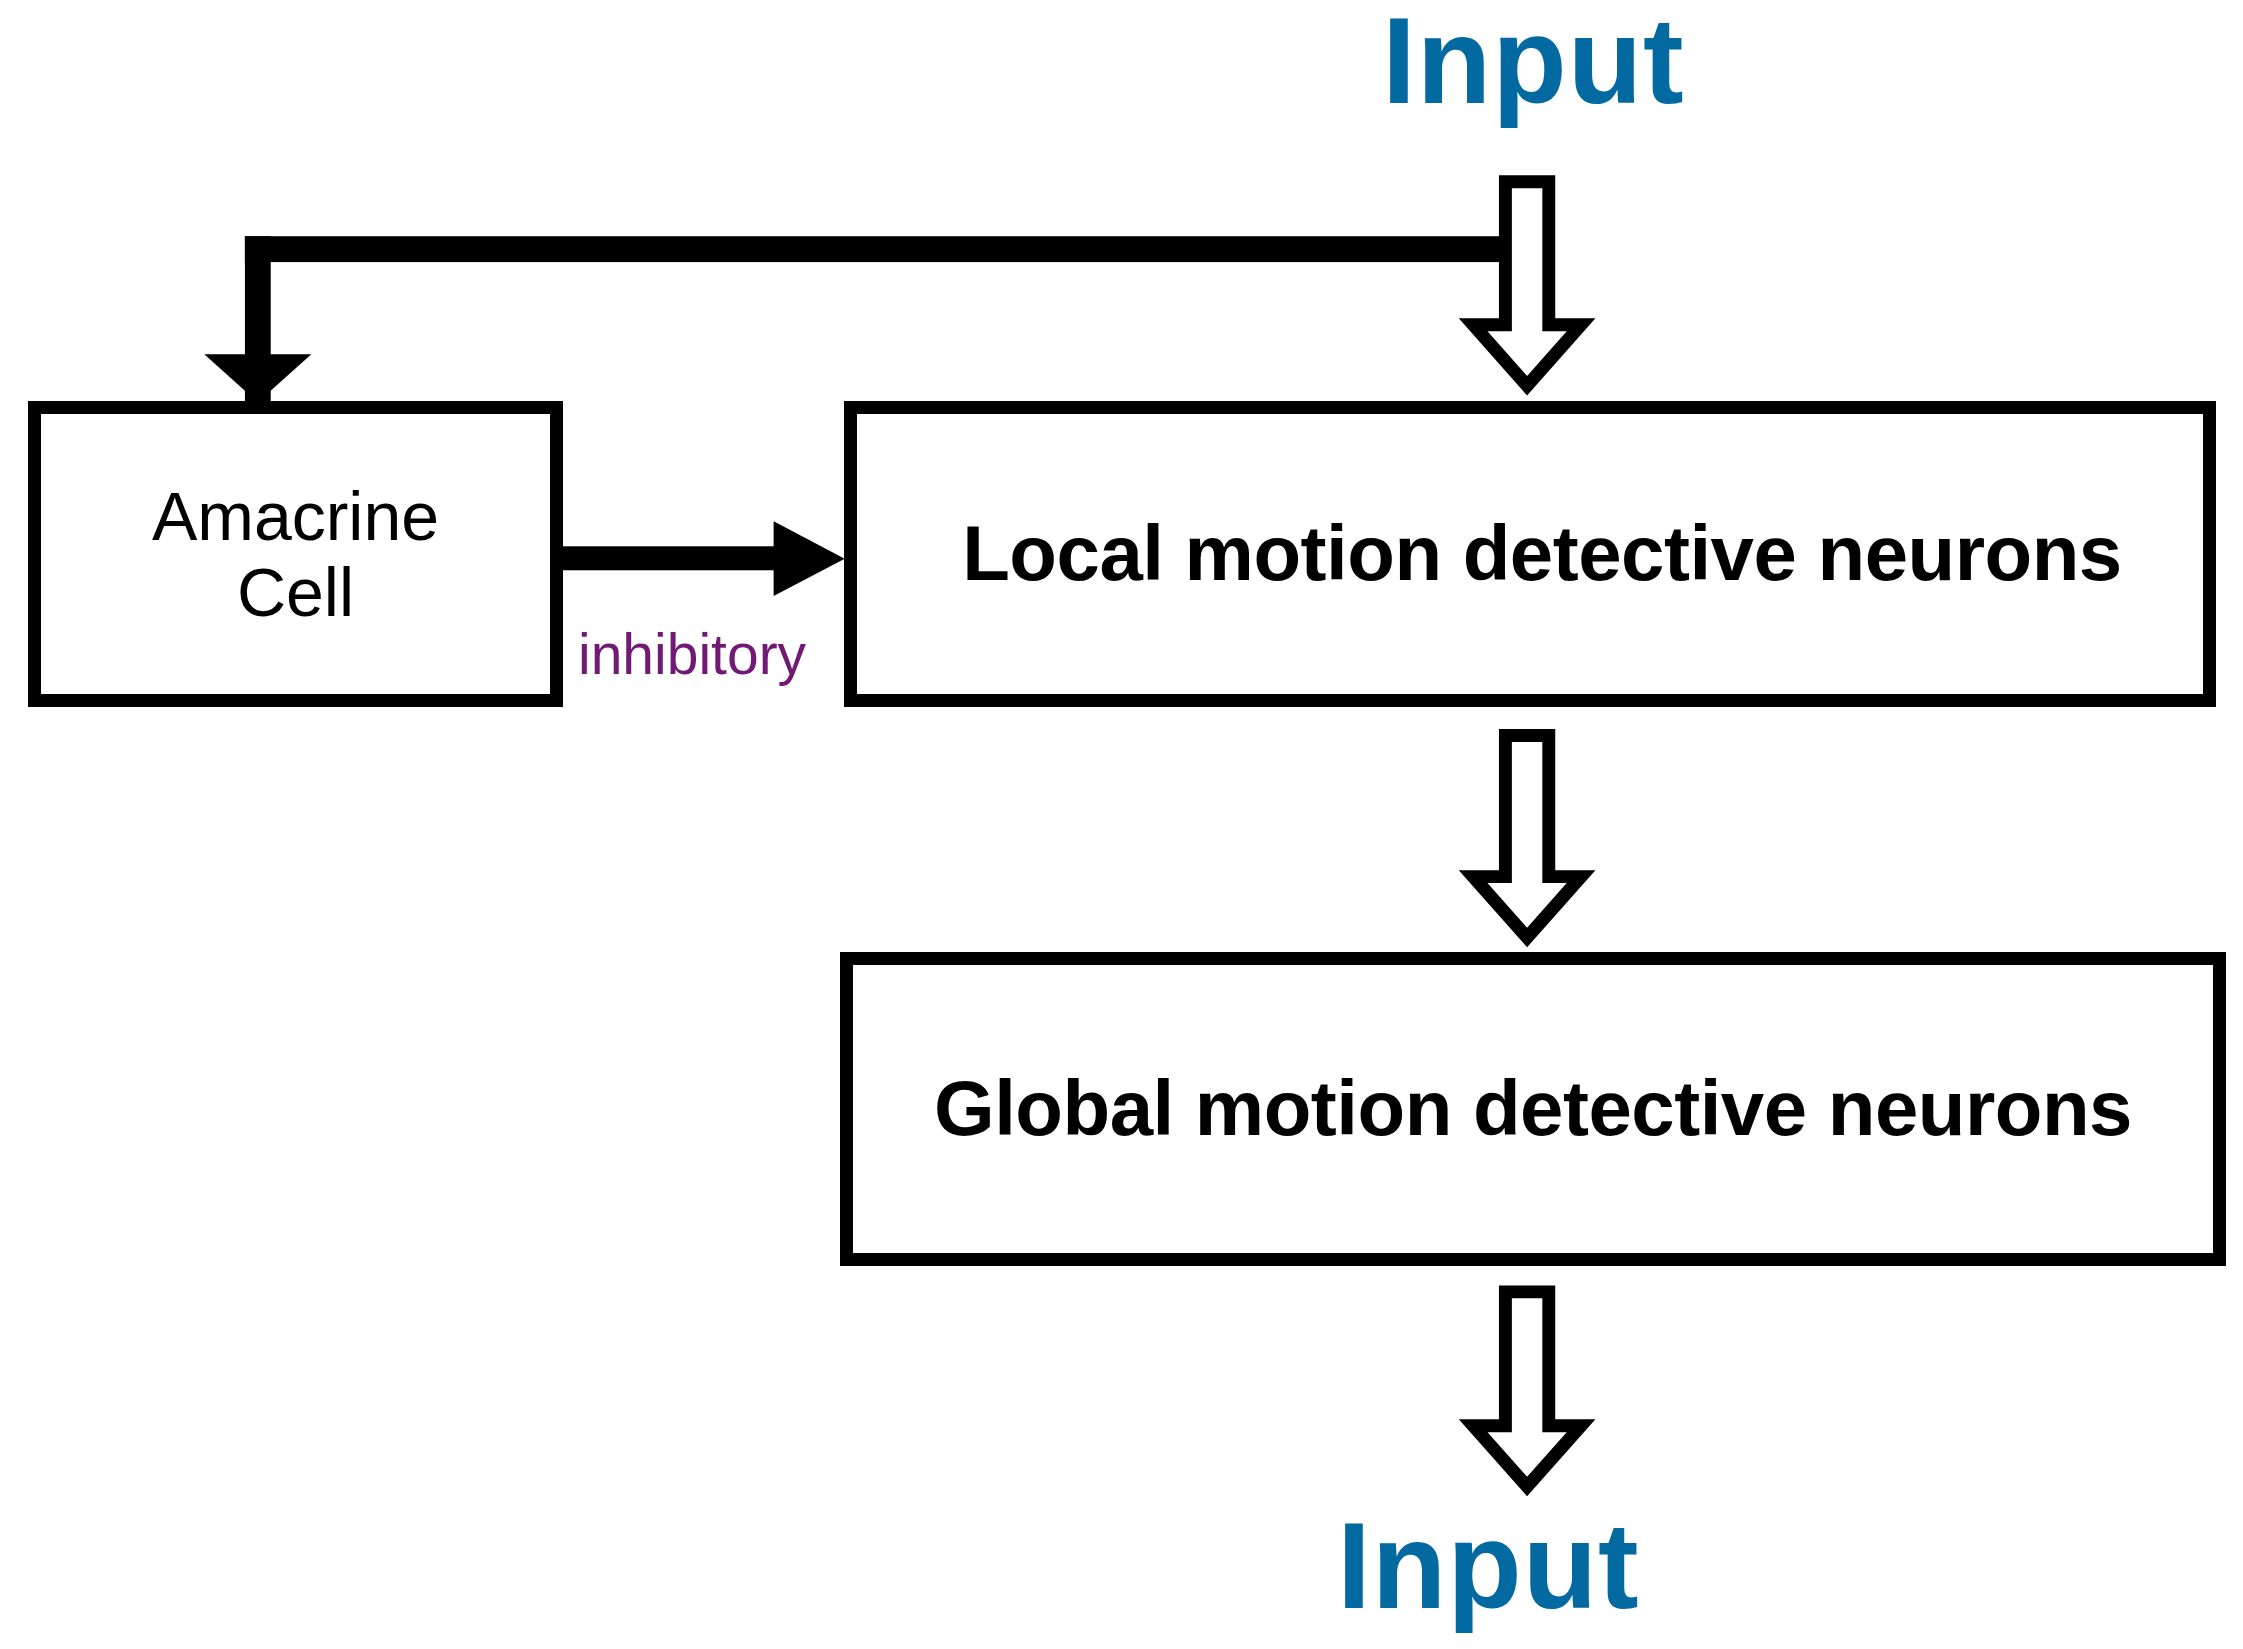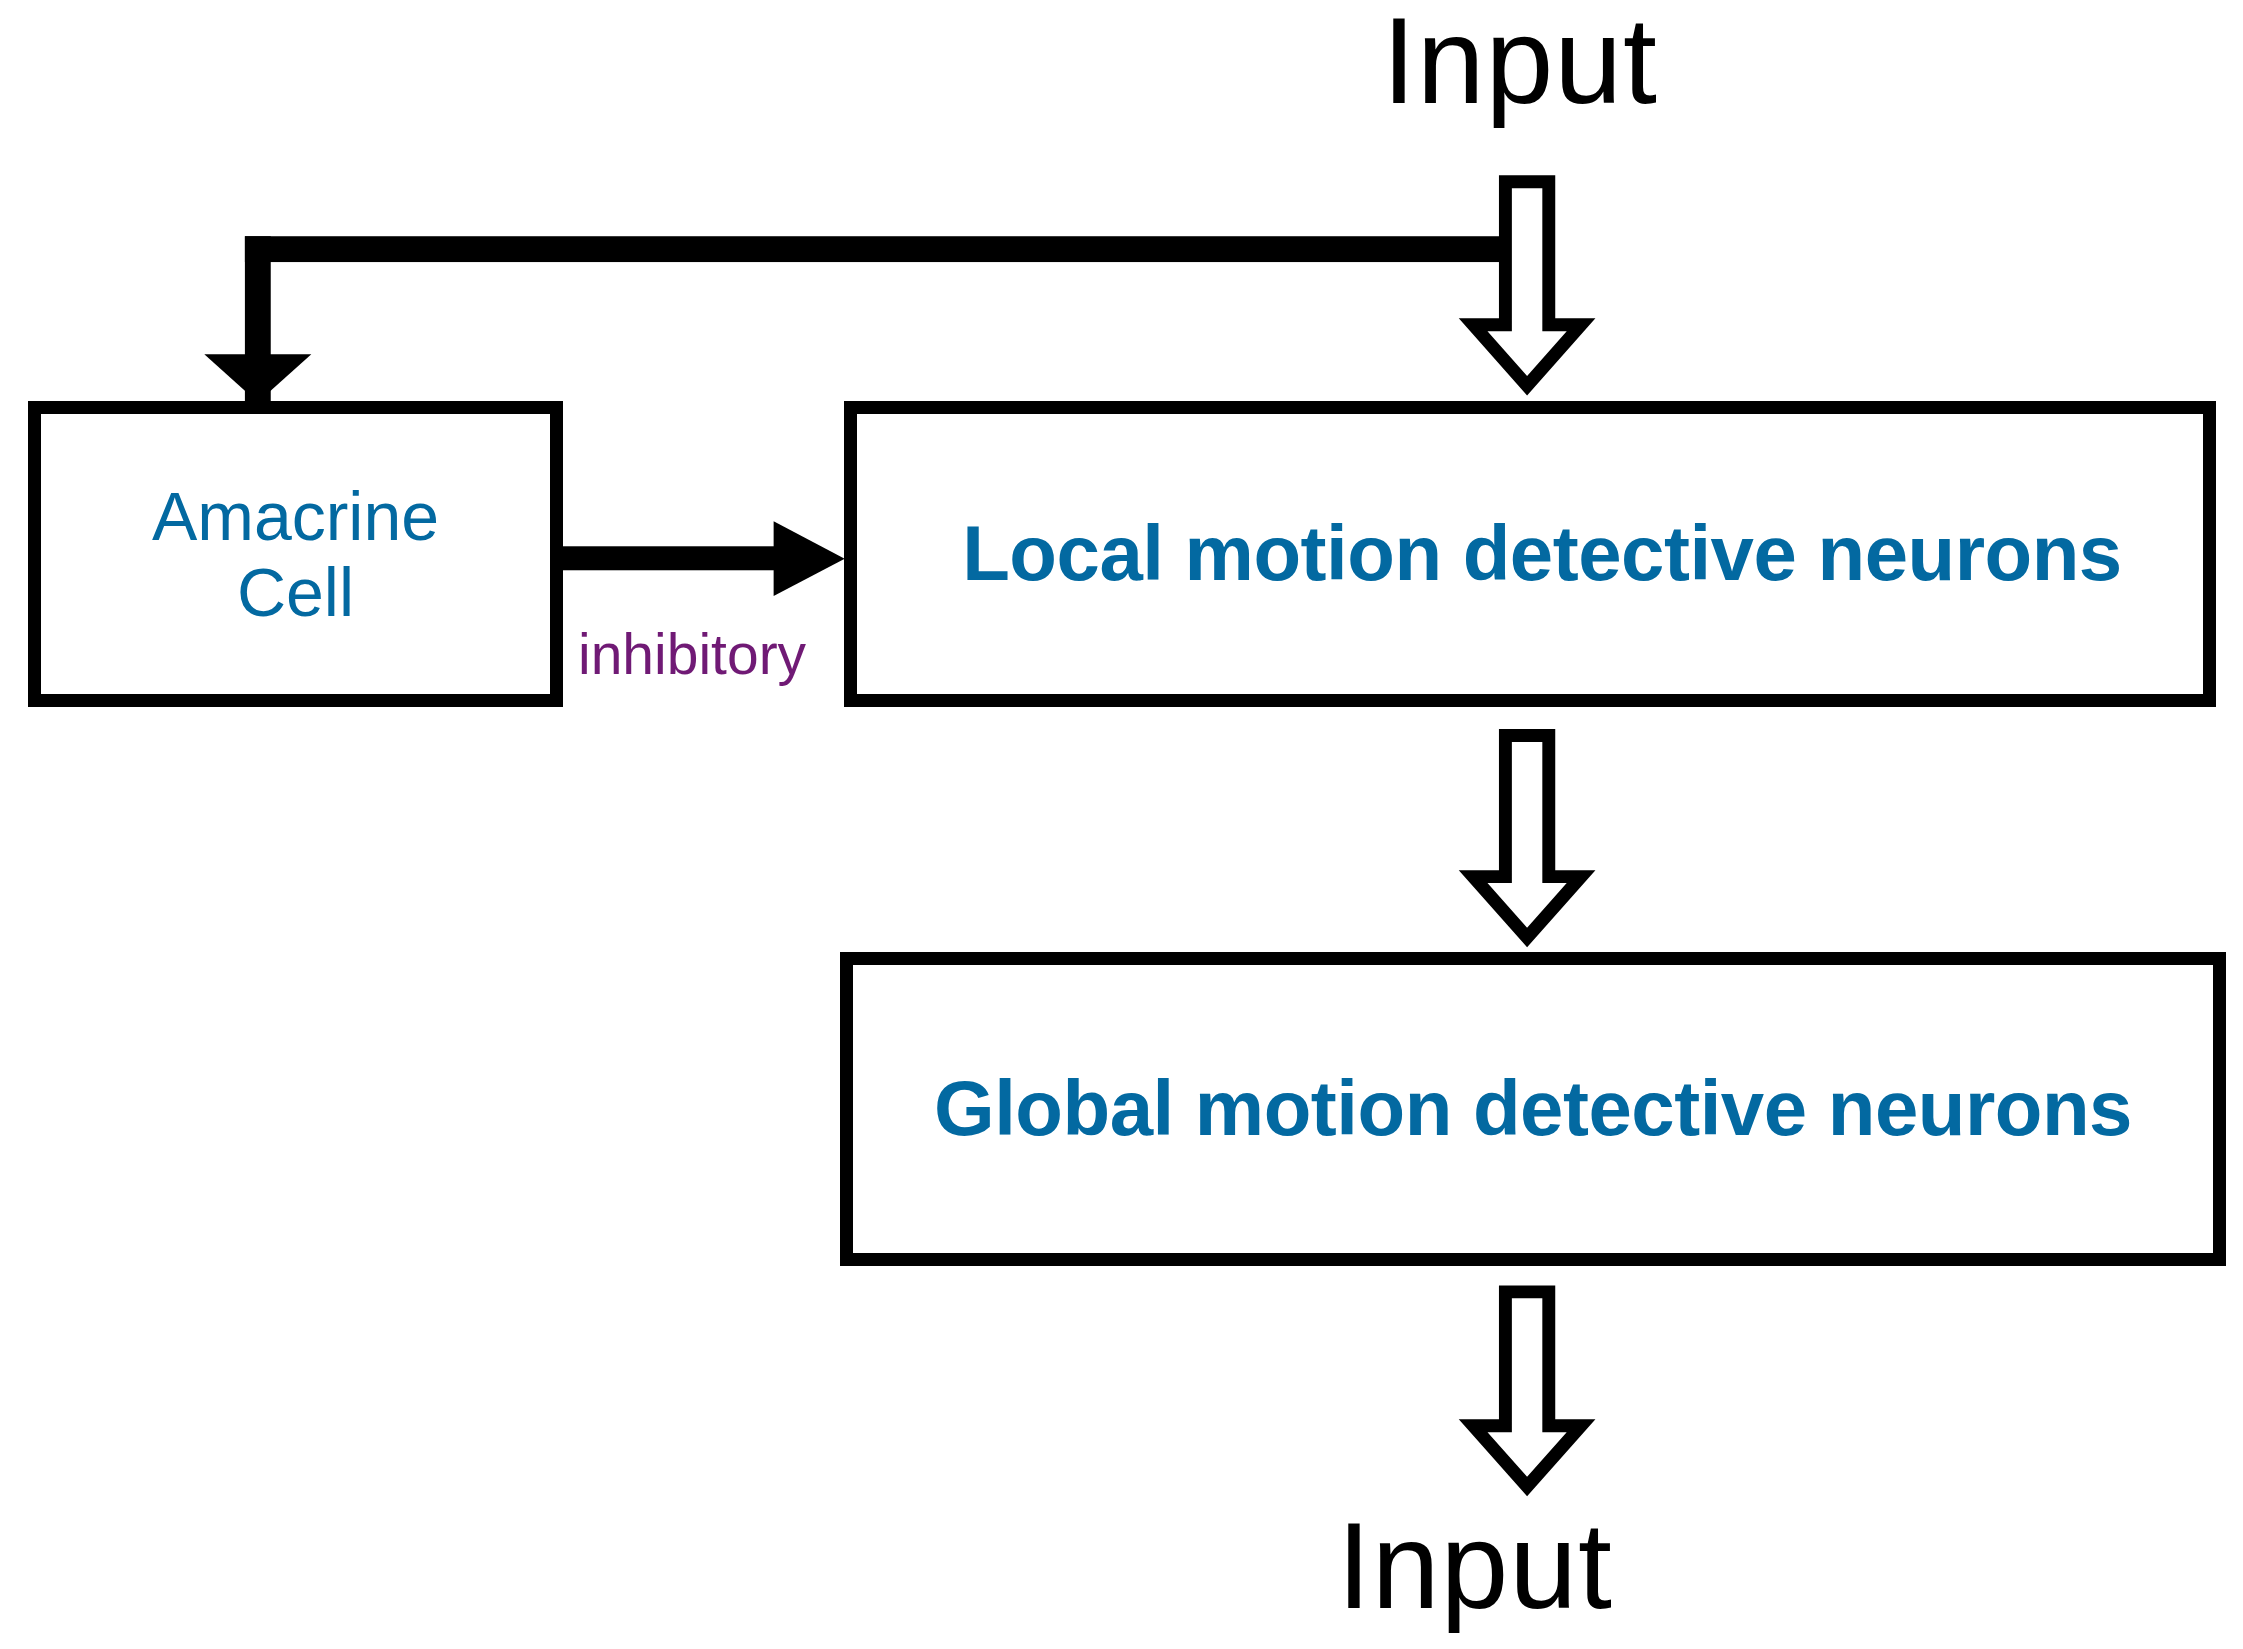--- a/index.html
+++ b/index.html
@@ -12,22 +12,22 @@
     width: 2244px;
     height: 1649px;
     background: #ffffff;
     font-family: "Liberation Sans", sans-serif;
     overflow: hidden;
   }
 
   
   .io-label {
     position: absolute;
-    color: #000000;
-    font-weight: 400;
+    color: #0369a1;
+    font-weight: 700;
     line-height: 1;
     white-space: nowrap;
   }
   #input-label  { left: 1382px; top: 0px;    font-size: 122px; letter-spacing: 0.9px; }
   #output-label { left: 1337px; top: 1505px; font-size: 122px; letter-spacing: 0.9px; }
 
   
   .node-box {
     position: absolute;
     box-sizing: border-box;
@@ -47,21 +47,21 @@
     justify-content: center;
     padding-left: 24px;
   }
   #global-box {
     left: 840px; top: 952px;
     width: 1386px; height: 314px;
     justify-content: center;
   }
 
   .node-text {
-    color: #0369a1;
+    color: #000000;
     text-align: center;
     line-height: 1.12;
     white-space: pre-line;
     user-select: none;
   }
   #amacrine-text { font-size: 68px; font-weight: 400; }
   #local-text    { font-size: 78px; font-weight: 700; letter-spacing: -0.5px; }
   #global-text   { font-size: 78px; font-weight: 700; letter-spacing: -0.5px; }
 
   

